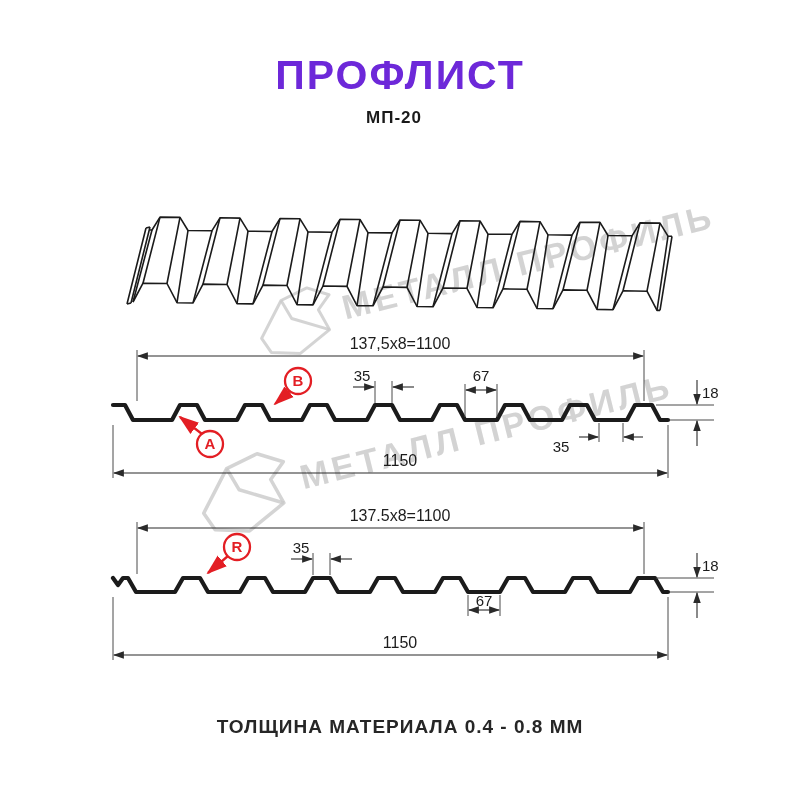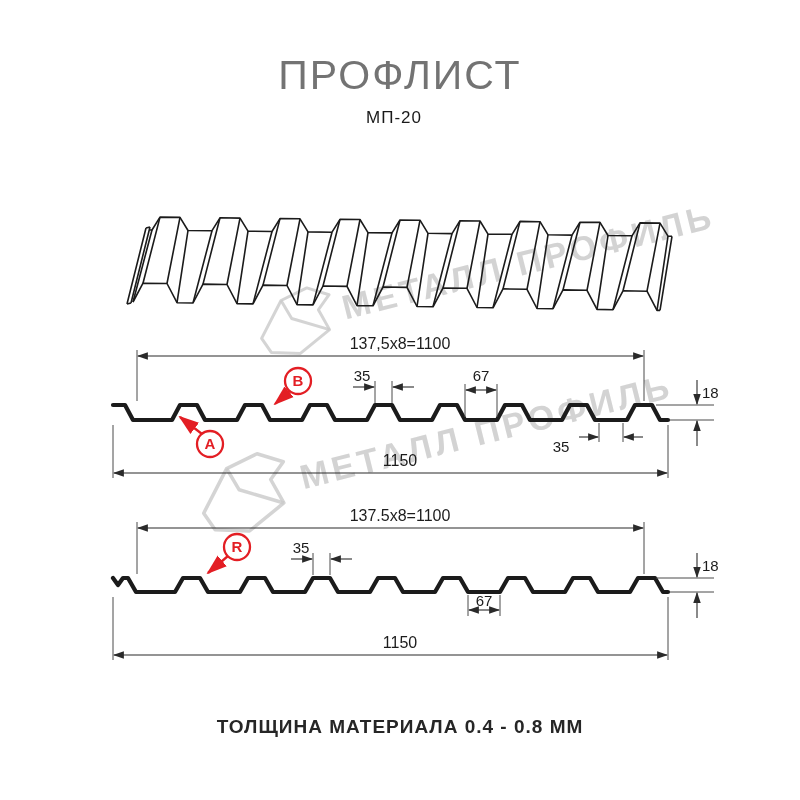--- a/index.html
+++ b/index.html
@@ -1,20 +1,20 @@
 <!DOCTYPE html>
 <html><head>
 <meta charset="utf-8">
 <style>
   html,body{margin:0;padding:0;background:#ffffff;width:800px;height:800px;overflow:hidden;}
   .page{position:relative;width:800px;height:800px;background:#fff;font-family:"Liberation Sans",sans-serif;}
   .title{position:absolute;top:52px;left:0;width:800px;text-align:center;
-         font-size:41px;font-weight:400;letter-spacing:2px;color:#737373;}
+         font-size:41px;font-weight:700;letter-spacing:2px;color:#6d28d9;}
   .subtitle{position:absolute;top:108px;left:0;width:788px;text-align:center;
-         font-size:17px;font-weight:400;letter-spacing:1px;color:#1a1a1a;}
+         font-size:17px;font-weight:700;letter-spacing:1px;color:#1a1a1a;}
   .footnote{position:absolute;top:704px;left:0;width:800px;text-align:center;
          font-size:19px;font-weight:600;letter-spacing:1px;color:#262626;margin-top:12px;}
   svg{position:absolute;top:0;left:0;}
   .prof{stroke:#1b1b1b;stroke-width:4.2;fill:none;stroke-linejoin:round;stroke-linecap:round;}
   .thin{stroke:#1b1b1b;stroke-width:1.6;fill:none;stroke-linejoin:round;}
   .ext{stroke:#4a4a4a;stroke-width:1;fill:none;}
   .dim{stroke:#2a2a2a;stroke-width:1.1;fill:none;}
   .dtx{font-family:"Liberation Sans",sans-serif;font-size:15px;fill:#1c1c1c;}
   .ftx{font-size:16px;}
   .wm{fill:#c9c9c9;font-family:"Liberation Sans",sans-serif;font-weight:700;

